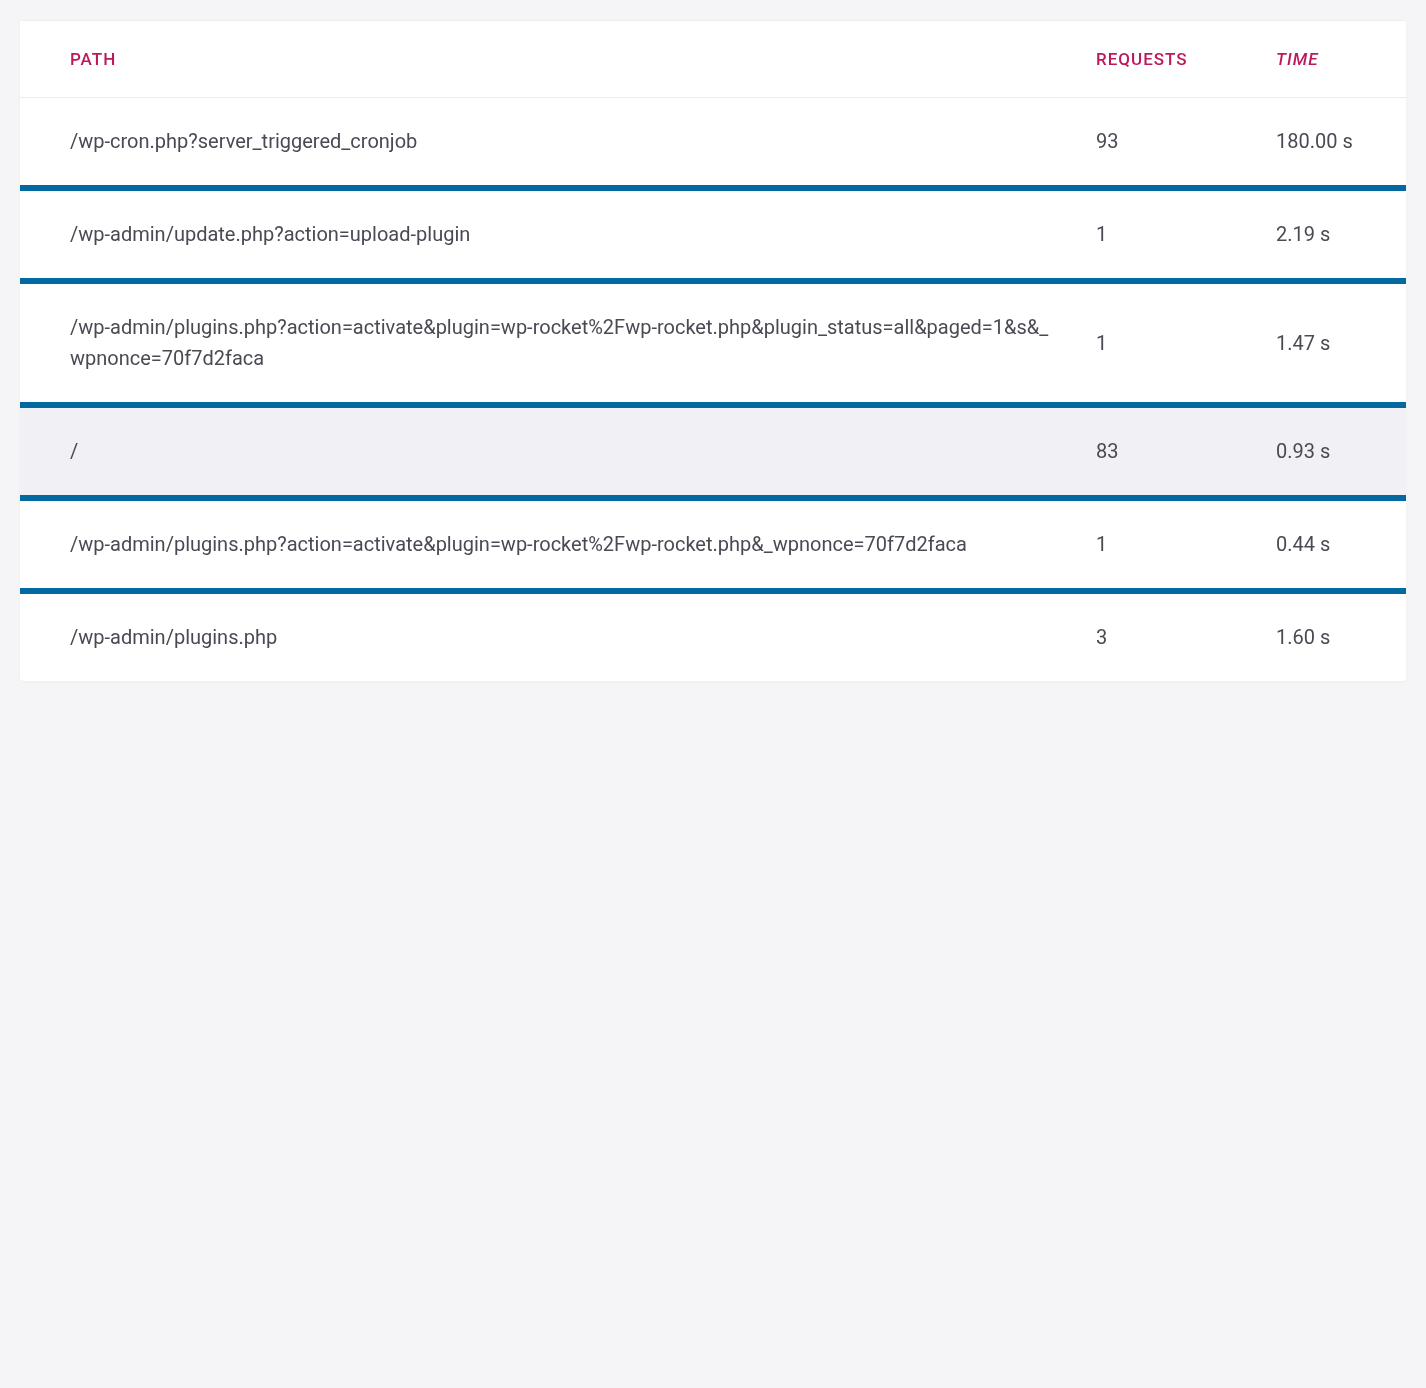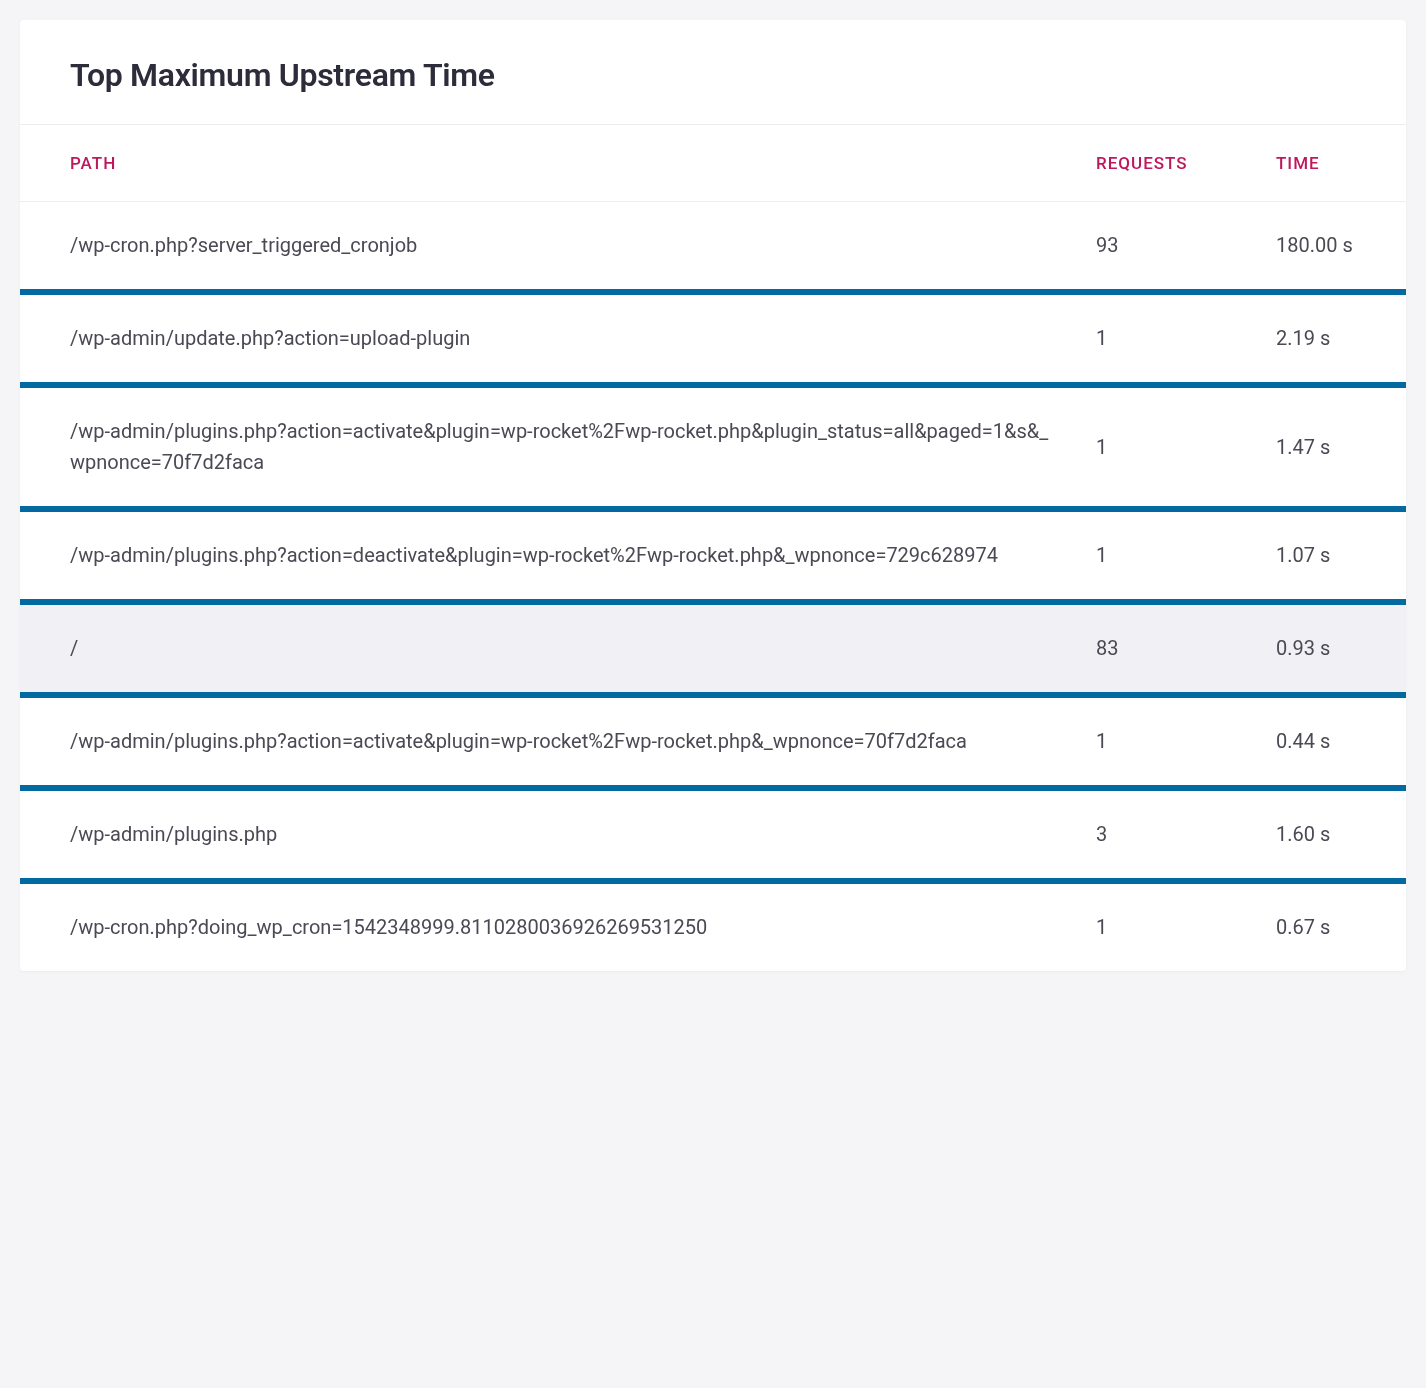--- a/index.html
+++ b/index.html
@@ -45,20 +45,21 @@
       letter-spacing: 1px;
     }
     th.col-requests {
       width: 180px;
       padding-left: 20px;
     }
     th.col-time {
       width: 150px;
       padding-left: 20px;
       padding-right: 50px;
+      font-style: italic;
     }
     tbody tr {
       border-bottom: 6px solid #0369a1;
     }
     tbody tr:last-child {
       border-bottom: none;
     }
     tbody tr.highlighted {
       background-color: #f1f0f5;
     }
@@ -81,23 +82,20 @@
       width: 150px;
       padding-left: 20px;
       padding-right: 50px;
       white-space: nowrap;
     }
   </style>
 </head>
 <body>
 
 <div class="card">
-  <div class="card-header">
-    <h2 class="card-title">Top Maximum Upstream Time</h2>
-  </div>
   <table>
     <thead>
       <tr>
         <th class="col-path">PATH</th>
         <th class="col-requests">REQUESTS</th>
         <th class="col-time">TIME</th>
       </tr>
     </thead>
     <tbody id="table-body">
     <tr>
@@ -108,40 +106,30 @@
         <tr>
           <td class="col-path">/wp-admin/update.php?action=upload-plugin</td>
           <td class="col-requests">1</td>
           <td class="col-time">2.19 s</td>
         </tr>
         <tr>
           <td class="col-path">/wp-admin/plugins.php?action=activate&amp;plugin=wp-rocket%2Fwp-rocket.php&amp;plugin_status=all&amp;paged=1&amp;s&amp;_wpnonce=70f7d2faca</td>
           <td class="col-requests">1</td>
           <td class="col-time">1.47 s</td>
         </tr>
-        <tr>
-          <td class="col-path">/wp-admin/plugins.php?action=deactivate&amp;plugin=wp-rocket%2Fwp-rocket.php&amp;_wpnonce=729c628974</td>
-          <td class="col-requests">1</td>
-          <td class="col-time">1.07 s</td>
-        </tr>
         <tr class="highlighted">
           <td class="col-path">/</td>
           <td class="col-requests">83</td>
           <td class="col-time">0.93 s</td>
         </tr>
         <tr>
           <td class="col-path">/wp-admin/plugins.php?action=activate&amp;plugin=wp-rocket%2Fwp-rocket.php&amp;_wpnonce=70f7d2faca</td>
           <td class="col-requests">1</td>
           <td class="col-time">0.44 s</td>
         </tr>
         <tr>
           <td class="col-path">/wp-admin/plugins.php</td>
           <td class="col-requests">3</td>
           <td class="col-time">1.60 s</td>
         </tr>
-        <tr>
-          <td class="col-path">/wp-cron.php?doing_wp_cron=1542348999.8110280036926269531250</td>
-          <td class="col-requests">1</td>
-          <td class="col-time">0.67 s</td>
-        </tr>
       </tbody>
   </table>
 </div>
 
 </body></html>

